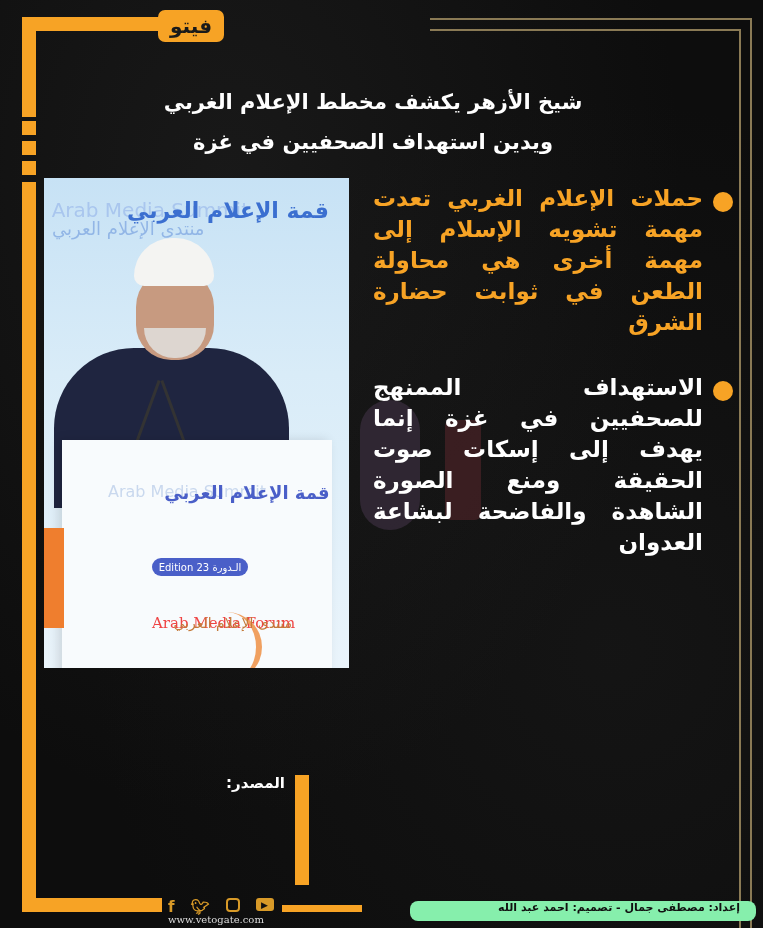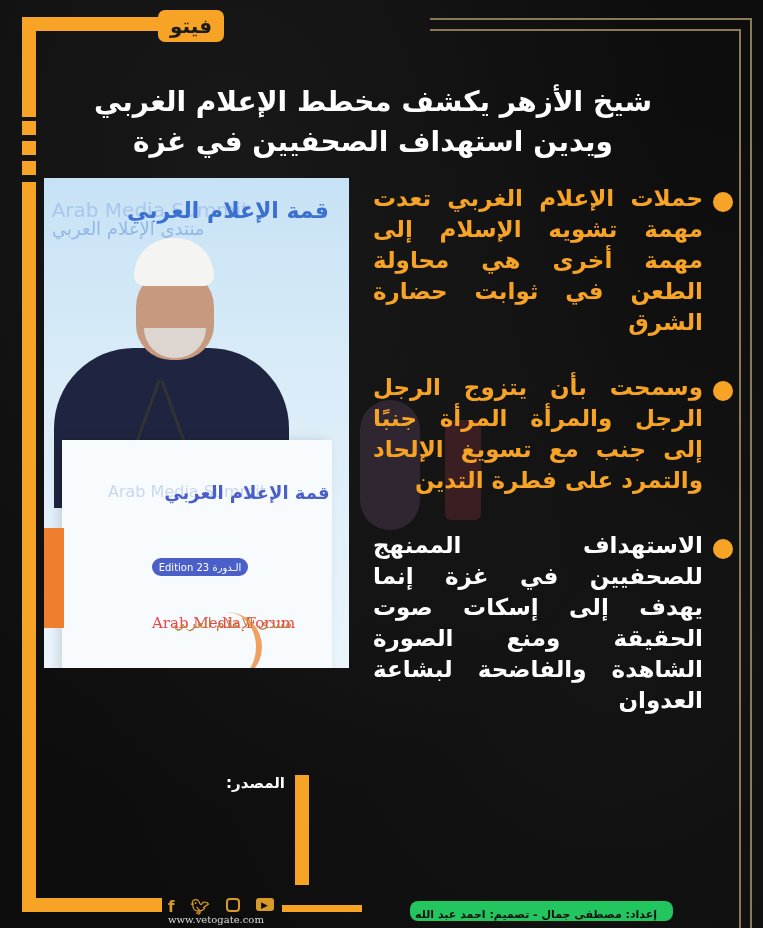--- a/index.html
+++ b/index.html
@@ -37,21 +37,21 @@
 
     
     .gold-h1 { position: absolute; left: 430px; top: 18px; width: 322px; height: 2px; background: #8a7a55; }
     .gold-v1 { position: absolute; left: 750px; top: 18px; width: 2px; height: 910px; background: #8a7a55; }
     .gold-h2 { position: absolute; left: 430px; top: 29px; width: 310px; height: 2px; background: #8a7a55; }
     .gold-v2 { position: absolute; left: 739px; top: 29px; width: 2px; height: 899px; background: #8a7a55; }
 
     
     .title {
       position: absolute; right: 110px; top: 82px; width: 560px;
-      color: #ffffff; font-weight: bold; font-size: 28px; line-height: 40px;
+      color: #ffffff; font-weight: bold; font-size: 21px; line-height: 40px;
       text-align: center; font-family: "DejaVu Sans", sans-serif;
     }
 
     
     .photo {
       position: absolute; left: 44px; top: 178px; width: 305px; height: 490px;
       background: linear-gradient(180deg, #c7e2f5 0%, #d9ecf8 40%, #eaf4fb 100%);
       overflow: hidden;
     }
     .photo .bg-text-right { position: absolute; right: 20px; top: 20px; color: #3b6fd0; font-size: 22px; font-weight: bold; line-height: 26px; text-align: right; }
@@ -112,24 +112,24 @@
 
     
     .social { position: absolute; left: 168px; top: 898px; display: flex; gap: 16px; direction: ltr; }
     .social span { color: #d89a28; font-size: 15px; font-weight: bold; }
     .social .yt { background: #d89a28; color: #111; border-radius: 3px; width: 18px; height: 13px; font-size: 9px; display: flex; align-items: center; justify-content: center; }
     .social .ig { border: 2px solid #d89a28; border-radius: 4px; width: 14px; height: 14px; }
     .url { position: absolute; left: 168px; top: 914px; color: #dddddd; font-family: "DejaVu Serif", serif; font-size: 10px; direction: ltr; }
 
     
     .credit {
-      position: absolute; left: 410px; top: 901px; width: 263px; height: 20px;
-      background: #22c55e; border-radius: 8px;
+      position: absolute; left: 410px; top: 901px; width: 346px; height: 20px;
+      background: #86efac; border-radius: 8px;
       color: #111; font-weight: bold; font-size: 11px;
-      display: flex; align-items: flex-end; padding-right: 16px;
+      display: flex; align-items: flex-start; padding-right: 16px;
     }
   </style>
 </head>
 <body>
 
 <div class="canvas">
 
   <div class="frame-top"></div>
   <div class="frame-left"></div>
   <div class="frame-block" style="top:121px"></div>
@@ -179,24 +179,20 @@
       <div class="forum-ar">منتدى الإعلام العربي</div>
     </div>
     <div class="stripe"></div>
   </div>
 
   <div class="bullets">
     <div class="bullet orange">
       <span class="dot"></span>
       <div class="txt">حملات الإعلام الغربي تعدت مهمة تشويه الإسلام إلى مهمة أخرى هي محاولة الطعن في ثوابت حضارة الشرق</div>
     </div>
-    <div class="bullet orange">
-      <span class="dot"></span>
-      <div class="txt">وسمحت بأن يتزوج الرجل الرجل والمرأة المرأة جنبًا إلى جنب مع تسويغ الإلحاد والتمرد على فطرة التدين</div>
-    </div>
     <div class="bullet white">
       <span class="dot"></span>
       <div class="txt">الاستهداف الممنهج للصحفيين في غزة إنما يهدف إلى إسكات صوت الحقيقة ومنع الصورة الشاهدة والفاضحة لبشاعة العدوان</div>
     </div>
   </div>
 
   <div class="source">
     <div>المصدر:</div>
   </div>
 

